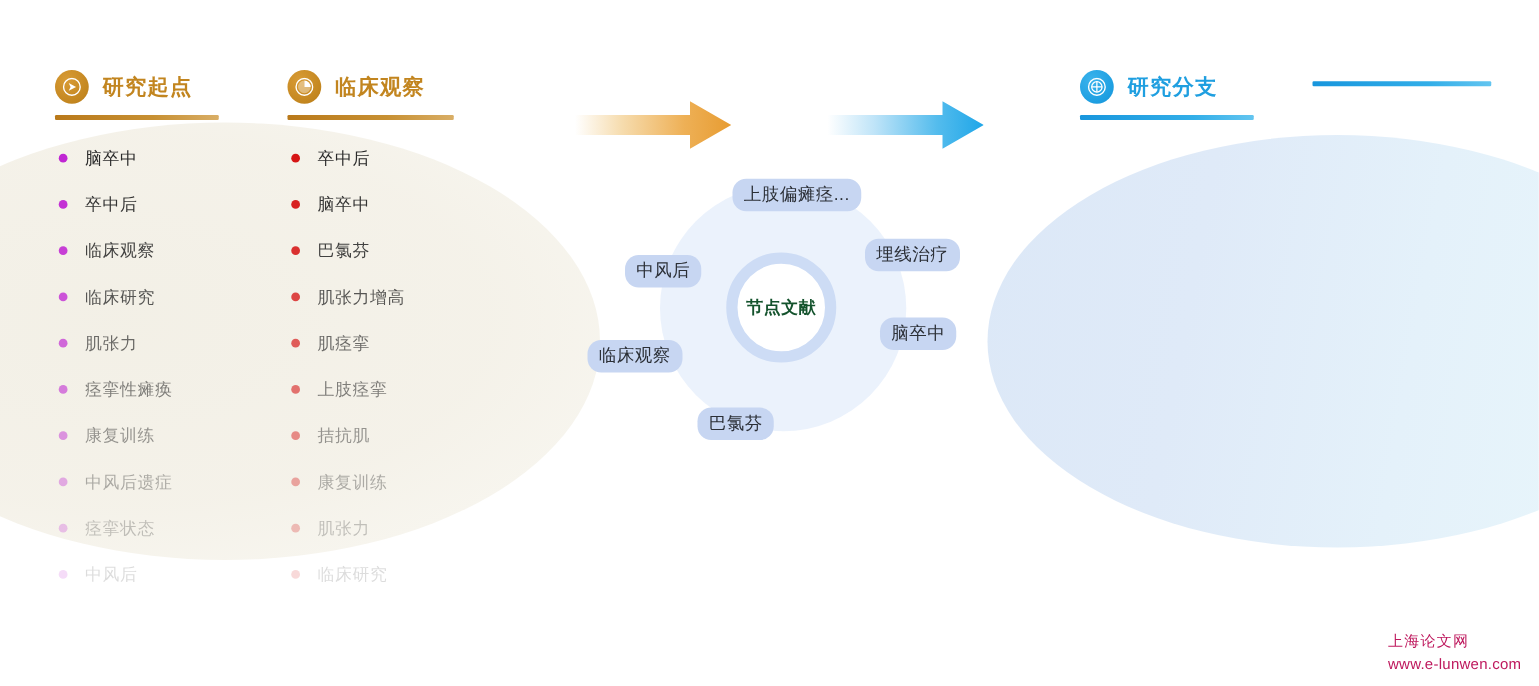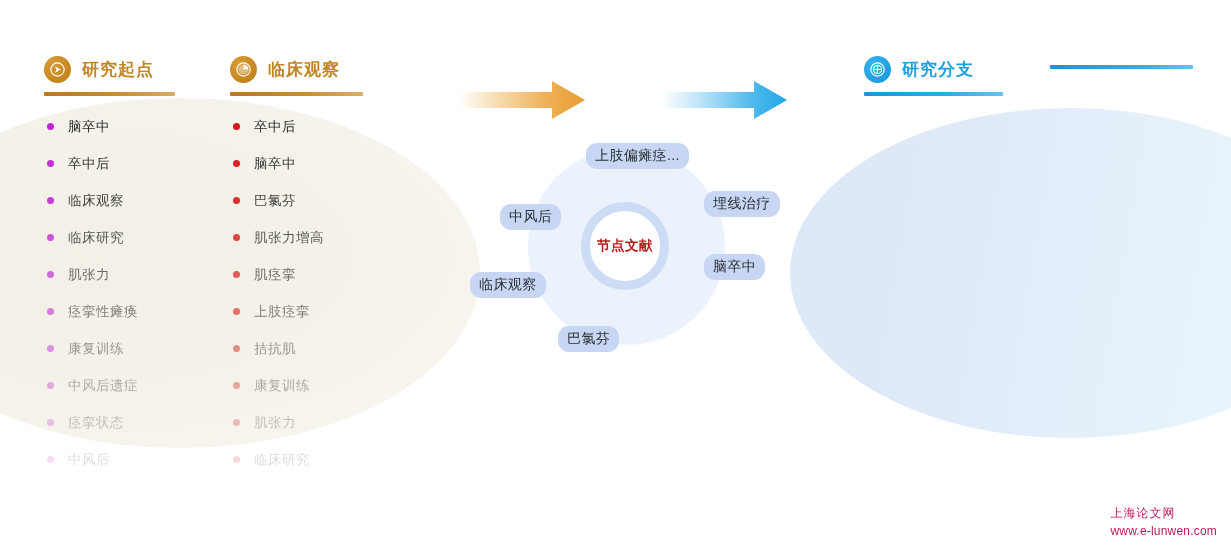--- a/index.html
+++ b/index.html
@@ -65,21 +65,21 @@
   
   .ring {
     position: absolute;
     left: 581px; top: 202px;
     width: 88px; height: 88px;
     border-radius: 50%;
     background: #ffffff;
     border: 9px solid #cddcf5;
     display: flex; align-items: center; justify-content: center;
   }
-  .ring-label { font-size: 13.5px; font-weight: bold; color: #b91c1c; letter-spacing:.5px; }
+  .ring-label { font-size: 13.5px; font-weight: bold; color: #14532d; letter-spacing:.5px; }
 
   .node {
     position: absolute;
     background: #c7d6f2;
     border-radius: 11px;
     padding: 4px 9px;
     font-size: 14px;
     color: #2b2f36;
     white-space: nowrap;
     letter-spacing: .4px;
@@ -257,21 +257,21 @@
       <path d="M0 13 H92 V2 L125 21 L92 40 V29 H0 Z" fill="url(#gB)"></path>
     </svg>
   </div>
 
   <div class="ring">
     <span class="ring-label">节点文献</span>
   </div>
 
   <div id="graph-nodes">
       <div class="node" style="left: 586px; top: 143px;">上肢偏瘫痉...</div>
-      <div class="node" style="left: 692px; top: 191px; margin-left: 12px;">埋线治疗</div>
+      <div class="node" style="left: 692px; top: 191px;">埋线治疗</div>
       <div class="node" style="left: 704px; top: 254px;">脑卒中</div>
       <div class="node" style="left: 500px; top: 204px;">中风后</div>
       <div class="node" style="left: 470px; top: 272px;">临床观察</div>
       <div class="node" style="left: 558px; top: 326px;">巴氯芬</div>
     </div>
 
   <div class="wm" style="top:505px;">
     <div class="wm-cn">上海论文网</div>
     <div class="wm-url">www.e-lunwen.com</div>
   </div>

